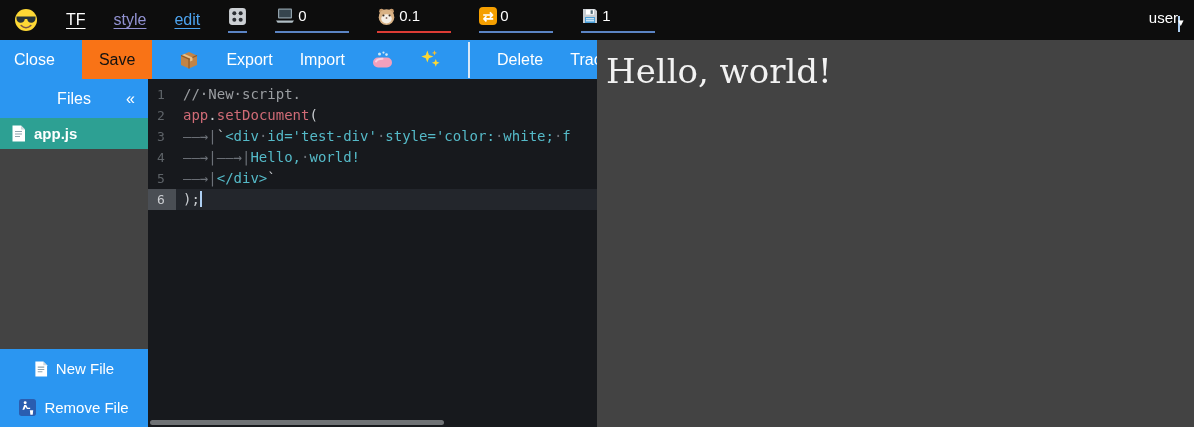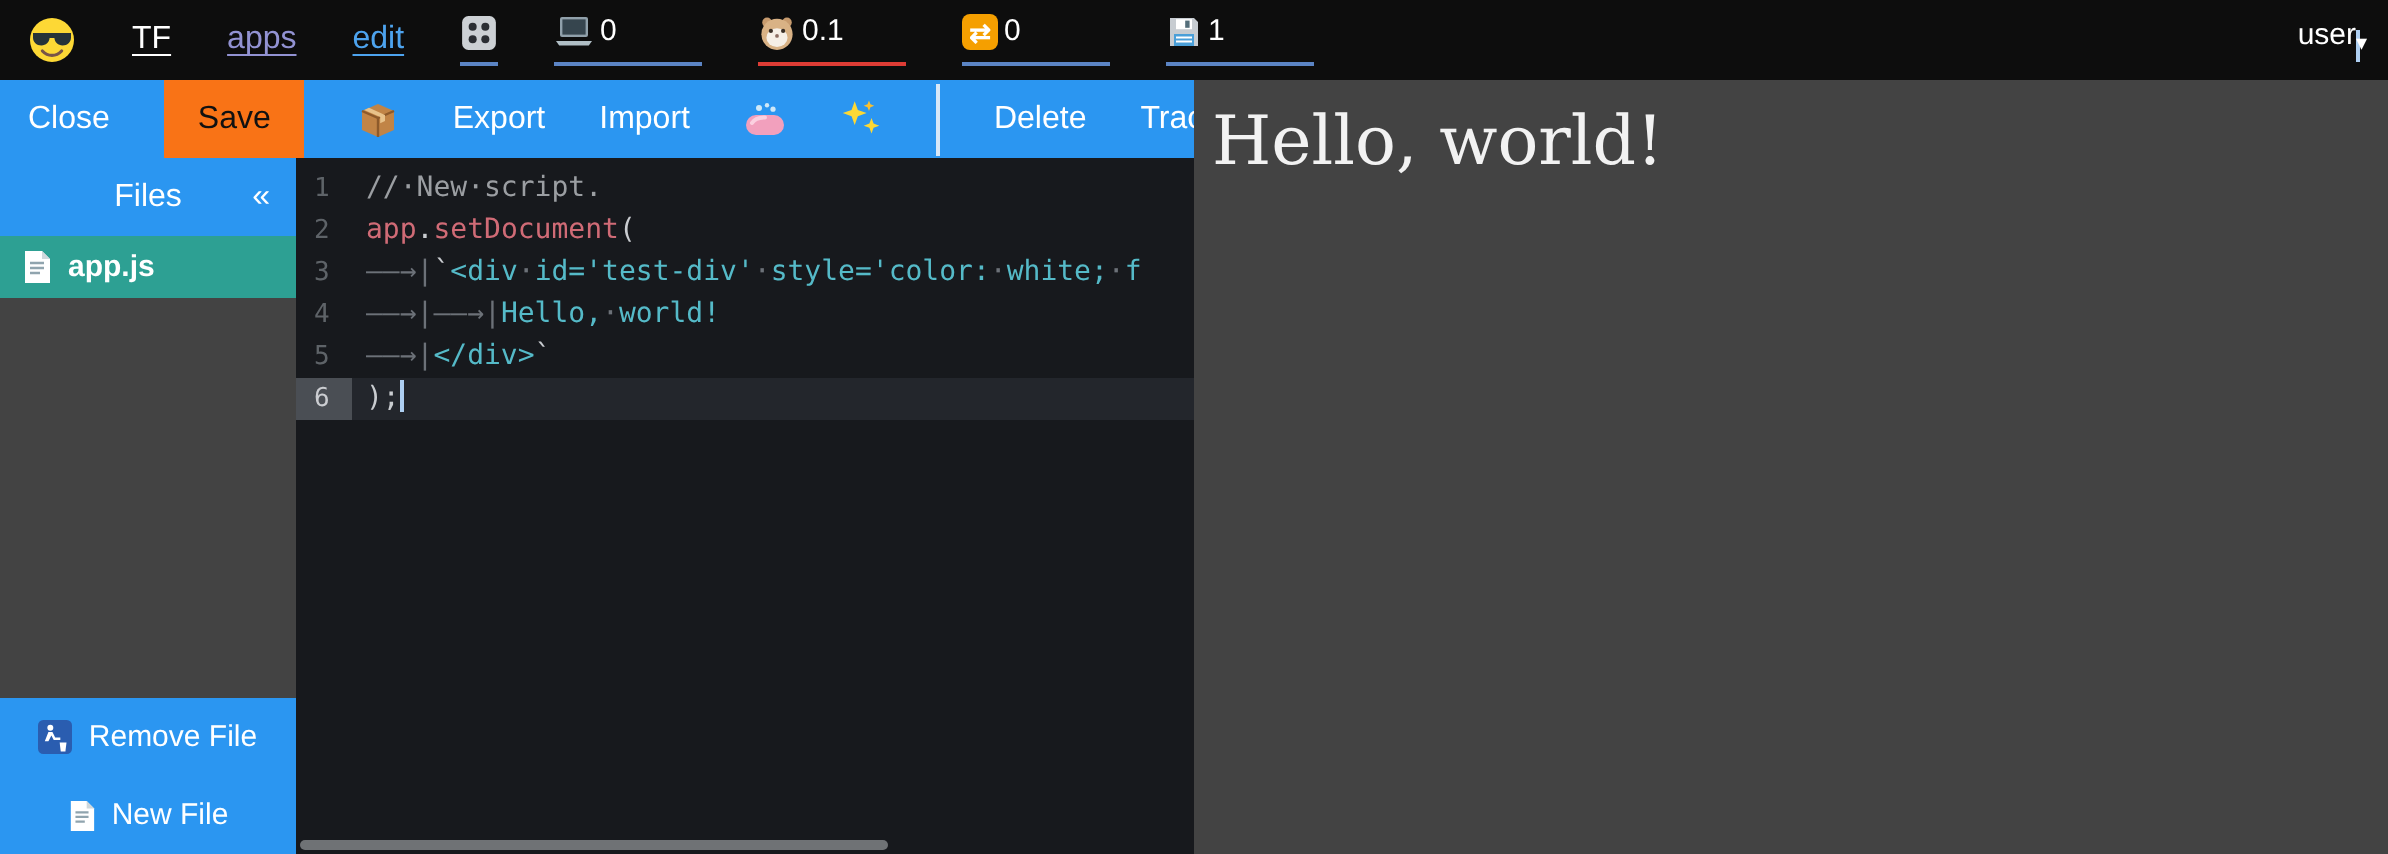--- a/index.html
+++ b/index.html
@@ -78,21 +78,21 @@
 
 <div class="topbar">
   <span class="icon-btn">
     <svg width="24" height="24" viewBox="0 0 24 24">
       <circle cx="12" cy="12" r="11" fill="#fdd835"></circle>
       <path d="M2.5 8.5h19v2.2c0 2.3-1.8 4-4.2 4-2.3 0-3.9-1.5-4.1-3.7h-2.4c-.2 2.2-1.8 3.7-4.1 3.7-2.4 0-4.2-1.7-4.2-4z" fill="#263238"></path>
       <path d="M7.2 17.5c1.4 1.5 3 2.2 4.8 2.2s3.4-.7 4.8-2.2" stroke="#795548" stroke-width="1.6" fill="none" stroke-linecap="round"></path>
     </svg>
   </span>
   <span class="brand">TF</span>
-  <span class="navlink apps">apps</span>
+  <span class="navlink apps">style</span>
   <span class="navlink edit">edit</span>
 
   <span class="die-wrap">
     <svg width="19" height="19" viewBox="0 0 18 18">
       <rect x="1" y="1" width="16" height="16" rx="3" fill="#ccd0d4"></rect>
       <circle cx="6" cy="6" r="1.9" fill="#2b2e33"></circle>
         <circle cx="12" cy="6" r="1.9" fill="#2b2e33"></circle>
       <circle cx="6" cy="12" r="1.9" fill="#2b2e33"></circle>
         <circle cx="12" cy="12" r="1.9" fill="#2b2e33"></circle>
     </svg>
@@ -197,41 +197,41 @@
     <span>
       <svg width="15" height="17" viewBox="0 0 15 17">
         <path d="M1.5 .5h8.5l4 4v12H1.5z" fill="#fff"></path>
         <path d="M10 .5l4 4h-4z" fill="#cfd8dc"></path>
         <path d="M4 6.5h7M4 9h7M4 11.5h5" stroke="#90a4ae" stroke-width="1.2"></path>
       </svg>
     </span>
     <span>app.js</span>
   </div>
   <div class="side-btns">
+    <button class="side-btn">
+      <span>
+        <svg width="14" height="16" viewBox="0 0 15 17">
+          <path d="M1.5 .5h8.5l4 4v12H1.5z" fill="#fff"></path>
+          <path d="M10 .5l4 4h-4z" fill="#cfd8dc"></path>
+          <path d="M4 6.5h7M4 9h7M4 11.5h5" stroke="#90a4ae" stroke-width="1.2"></path>
+        </svg>
+      </span>
+      <span>New File</span>
+    </button>
     <button class="side-btn">
       <span>
         <svg width="17" height="17" viewBox="0 0 16 16">
           <rect width="16" height="16" rx="2.5" fill="#2a5db0"></rect>
           <circle cx="5.8" cy="3.6" r="1.4" fill="#fff"></circle>
           <path d="M4.9 5.6h1.9l1.3 2.6h2.4v1.2H7.4L6.3 7.3 4.9 10H3.2z" fill="#fff"></path>
           <path d="M10.2 10.6h3.2l-.5 4.2h-2.2z" fill="#fff"></path>
         </svg>
       </span>
       <span>Remove File</span>
     </button>
-    <button class="side-btn">
-      <span>
-        <svg width="14" height="16" viewBox="0 0 15 17">
-          <path d="M1.5 .5h8.5l4 4v12H1.5z" fill="#fff"></path>
-          <path d="M10 .5l4 4h-4z" fill="#cfd8dc"></path>
-          <path d="M4 6.5h7M4 9h7M4 11.5h5" stroke="#90a4ae" stroke-width="1.2"></path>
-        </svg>
-      </span>
-      <span>New File</span>
-    </button>
   </div>
 </div>
 
 <div class="editor">
   <div class="code-lines">
       <div class="code-row"><span class="gutter">1</span><span class="code-text"><span class="tok-comment">//·New·script.</span></span></div>
       <div class="code-row"><span class="gutter">2</span><span class="code-text"><span class="tok-variable">app</span><span class="tok-plain">.</span><span class="tok-variable">setDocument</span><span class="tok-plain">(</span></span></div>
       <div class="code-row"><span class="gutter">3</span><span class="code-text"><span class="tok-tab">——→|</span><span class="tok-plain">`</span><span class="tok-string">&lt;div</span><span class="tok-ws">·</span><span class="tok-string">id='test-div'</span><span class="tok-ws">·</span><span class="tok-string">style='color:</span><span class="tok-ws">·</span><span class="tok-string">white;</span><span class="tok-ws">·</span><span class="tok-string">f</span></span></div>
       <div class="code-row"><span class="gutter">4</span><span class="code-text"><span class="tok-tab">——→|</span><span class="tok-tab">——→|</span><span class="tok-string">Hello,</span><span class="tok-ws">·</span><span class="tok-string">world!</span></span></div>
       <div class="code-row"><span class="gutter">5</span><span class="code-text"><span class="tok-tab">——→|</span><span class="tok-string">&lt;/div&gt;</span><span class="tok-plain">`</span></span></div>

